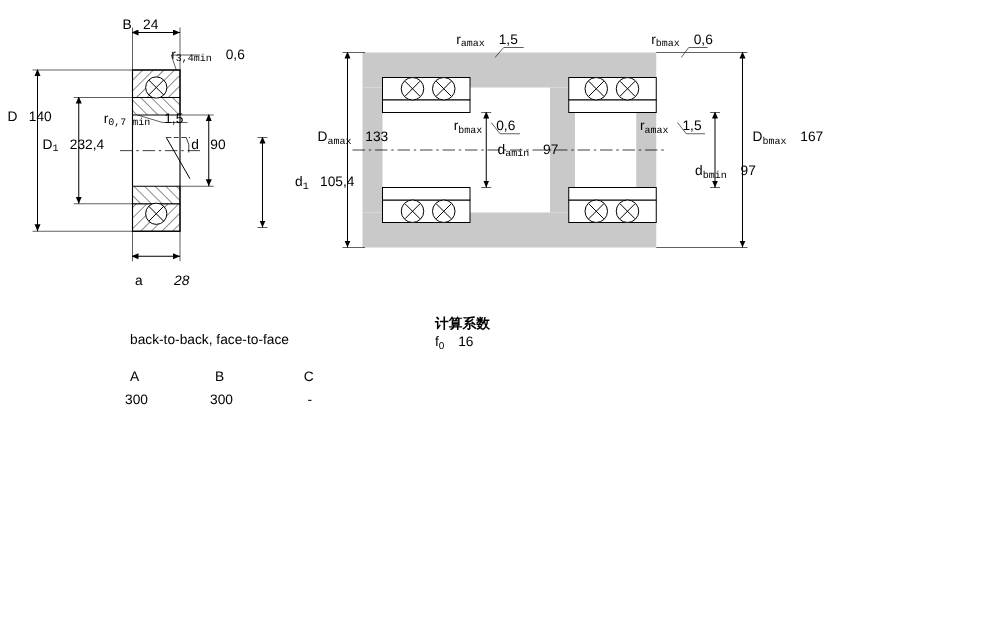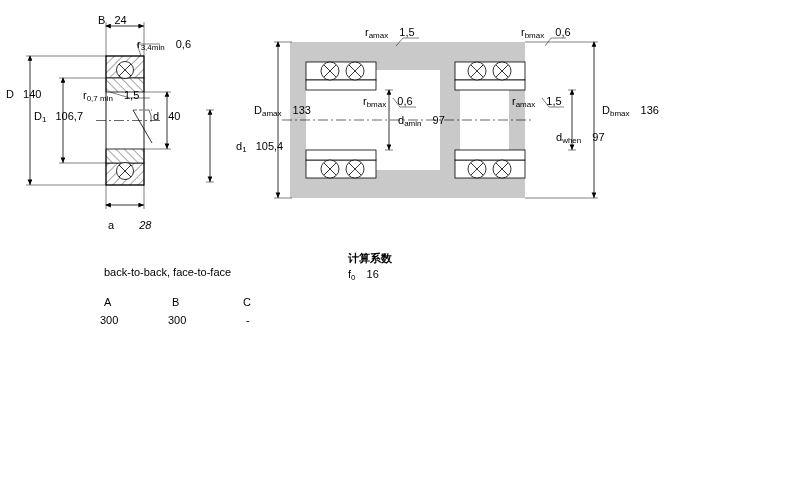--- a/index.html
+++ b/index.html
@@ -3,21 +3,21 @@
 <meta charset="utf-8">
 <style>
   html,body{margin:0;padding:0;}
   body{
     width:800px;height:500px;background:#ffffff;
     font-family:"Liberation Sans", sans-serif;
     color:#000000;position:relative;overflow:hidden;
   }
   .stage{position:absolute;left:0;top:0;width:800px;height:500px;}
   .lbl{position:absolute;font-size:11px;line-height:12px;white-space:nowrap;}
-  .lbl .sub{font-size:8px;vertical-align:-2px;}
+  .lbl .sub{font-size:8px;vertical-align:-2px;font-family:Liberation Mono, monospace;}
   .val{font-size:11px;}
   svg{position:absolute;left:0;top:0;}
   .tbl{position:absolute;font-size:11px;}
 </style>
 </head>
 <body>
 
 <div class="stage">
 
   <svg width="800" height="500">
@@ -180,26 +180,26 @@
     <span class="val" style="margin-left:6px;">140</span>
   </div>
 
   <div class="lbl" style="left:83px;top:89px;">
     <span>r</span><span class="sub">0,7 min</span>
     <span class="val" style="margin-left:8px;">1,5</span>
   </div>
 
   <div class="lbl" style="left:34px;top:110px;">
     <span>D</span><span class="sub">1</span>
-    <span class="val" style="margin-left:6px;">106,7</span>
+    <span class="val" style="margin-left:6px;">232,4</span>
   </div>
 
   <div class="lbl" style="left:153px;top:110px;">
     <span>d</span>
-    <span class="val" style="margin-left:6px;">40</span>
+    <span class="val" style="margin-left:6px;">90</span>
   </div>
 
   <div class="lbl" style="left:196px;top:140px;margin-left:40px;">
     <span>d</span><span class="sub">1</span>
     <span class="val" style="margin-left:6px;">105,4</span>
   </div>
 
   <div class="lbl" style="left:108px;top:219px;">
     <span>a</span>
     <span class="val" style="margin-left:22px;font-style:italic;">28</span>
@@ -230,25 +230,25 @@
     <span class="val" style="margin-left:8px;">97</span>
   </div>
 
   <div class="lbl" style="left:512px;top:95px;">
     <span>r</span><span class="sub">amax</span>
     <span class="val" style="margin-left:8px;">1,5</span>
   </div>
 
   <div class="lbl" style="left:602px;top:104px;">
     <span>D</span><span class="sub">bmax</span>
-    <span class="val" style="margin-left:8px;">136</span>
+    <span class="val" style="margin-left:8px;">167</span>
   </div>
 
   <div class="lbl" style="left:556px;top:131px;">
-    <span>d</span><span class="sub">when</span>
+    <span>d</span><span class="sub">bmin</span>
     <span class="val" style="margin-left:8px;">97</span>
   </div>
 
   <div class="tbl" style="left:104px;top:266px;">back-to-back, face-to-face</div>
 
   <div class="tbl hdr" style="left:104px;top:296px;">A</div>
   <div class="tbl hdr" style="left:172px;top:296px;">B</div>
   <div class="tbl hdr" style="left:243px;top:296px;">C</div>
 
   <div class="tbl" style="left:100px;top:314px;">300</div>

